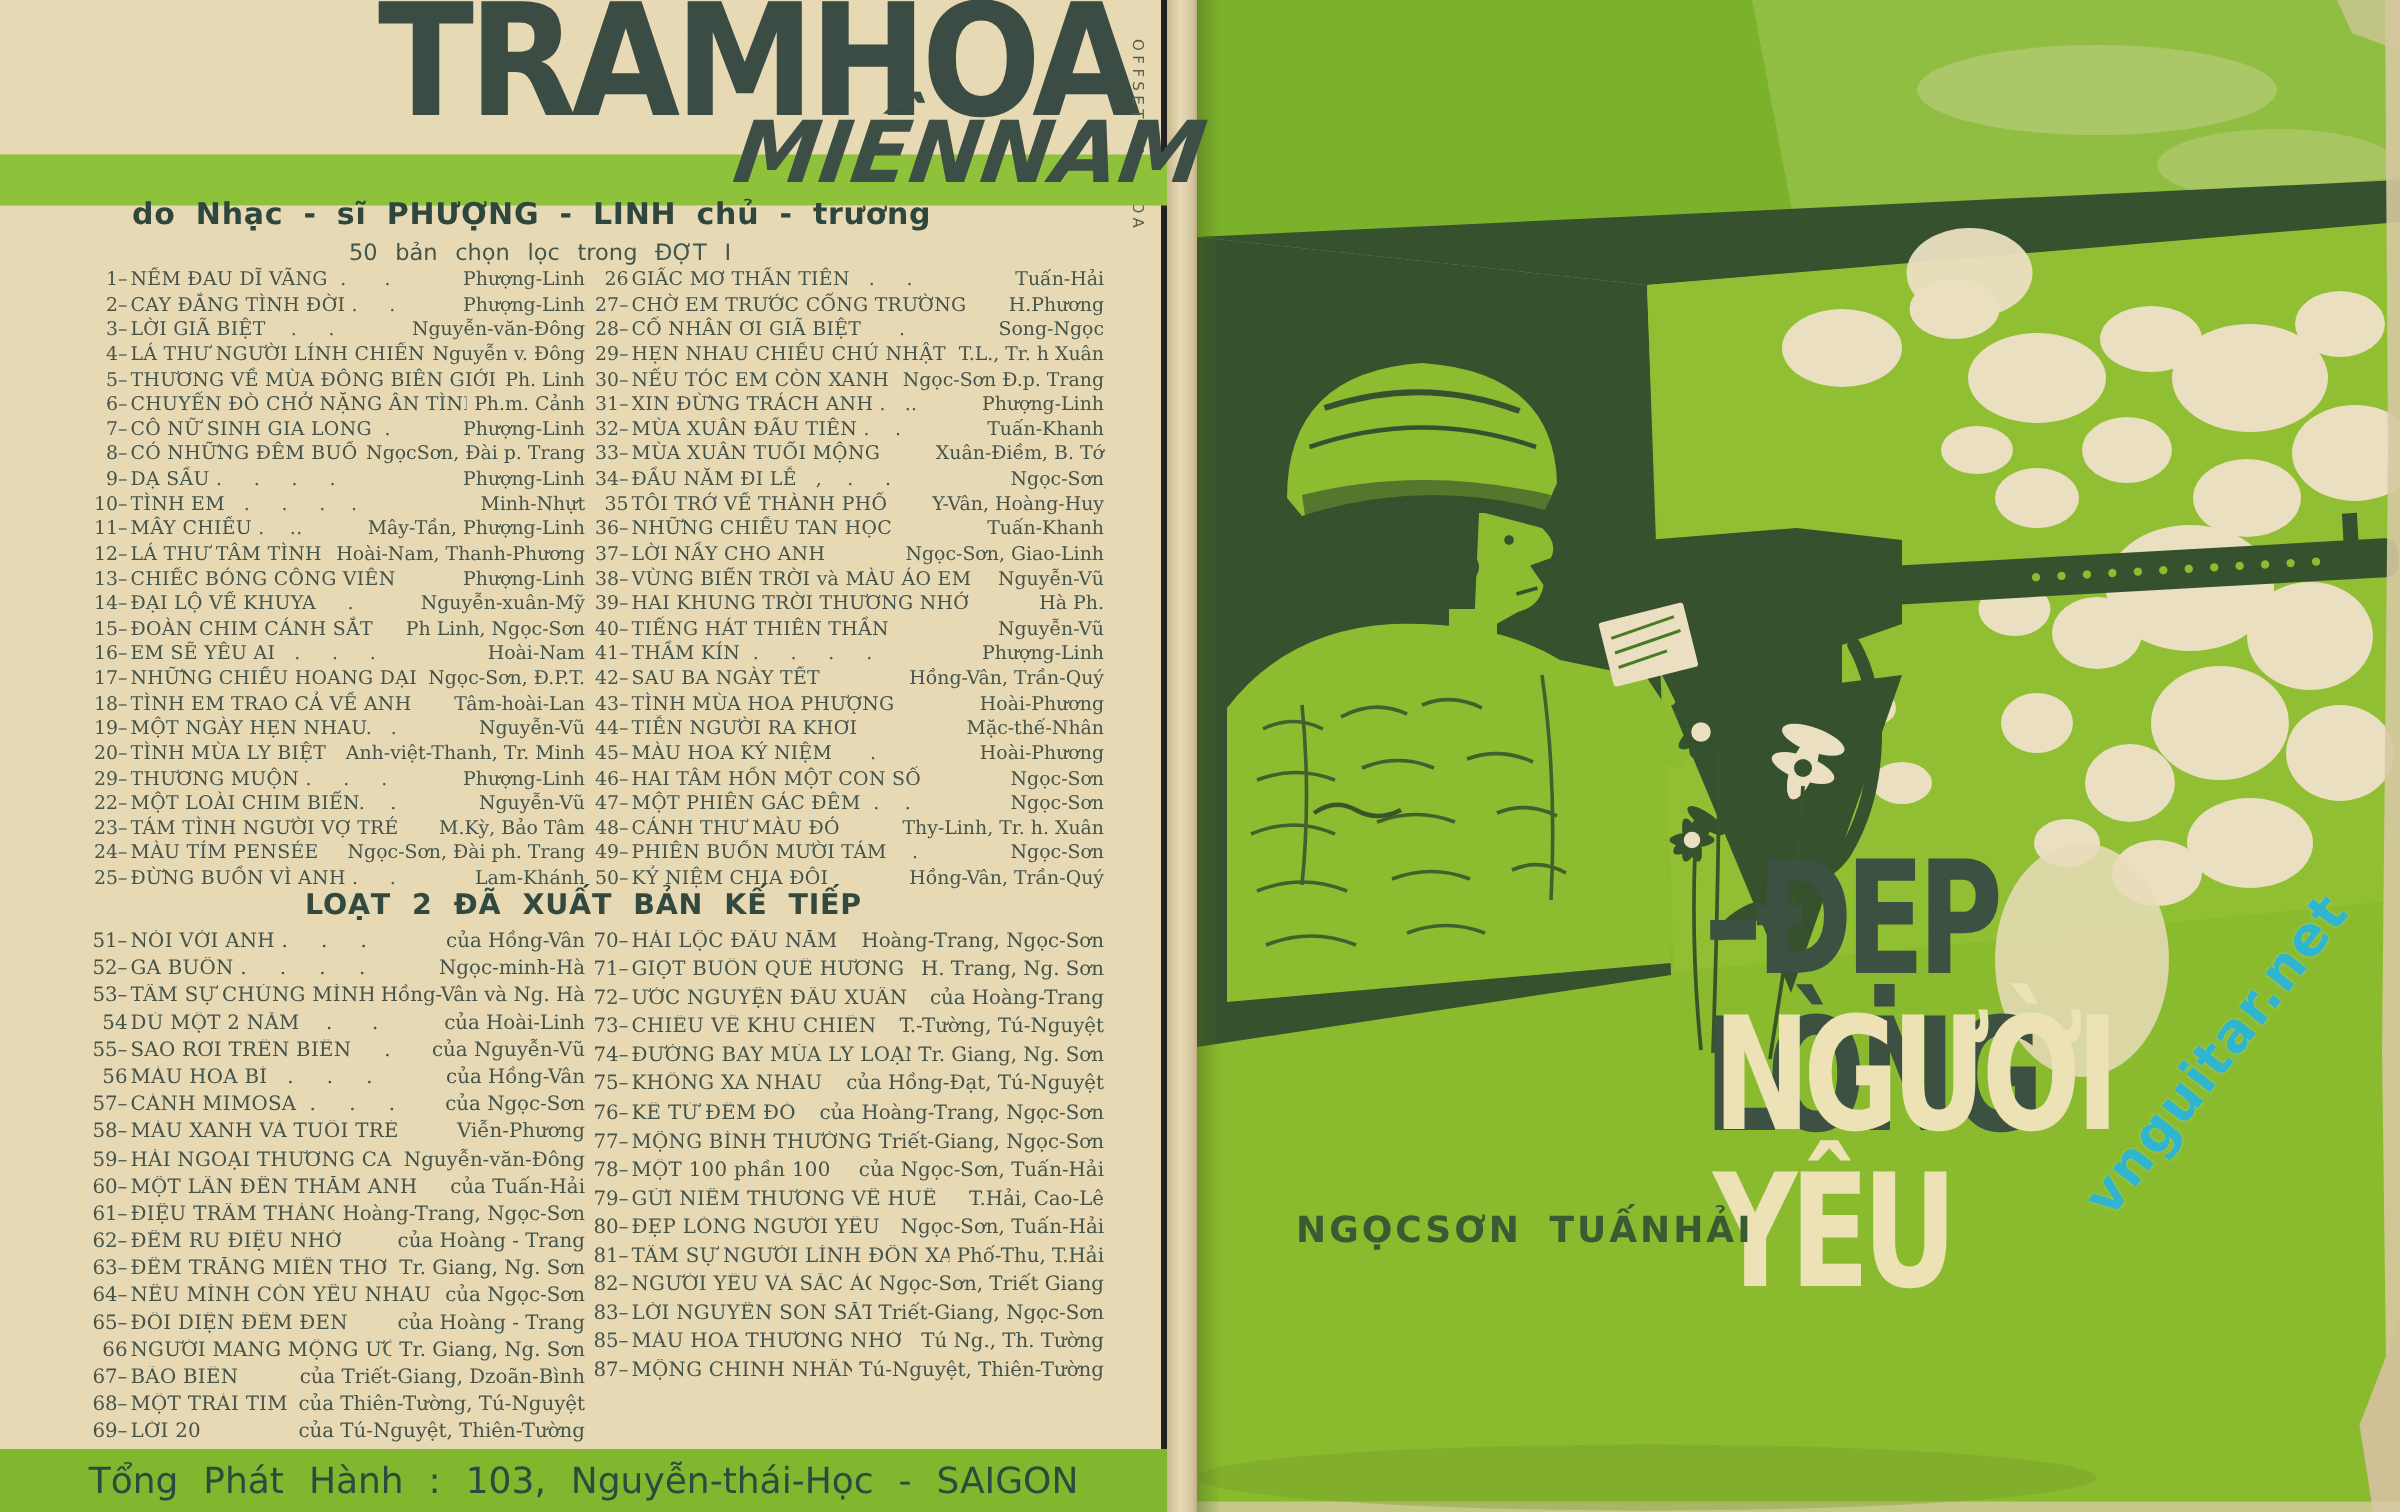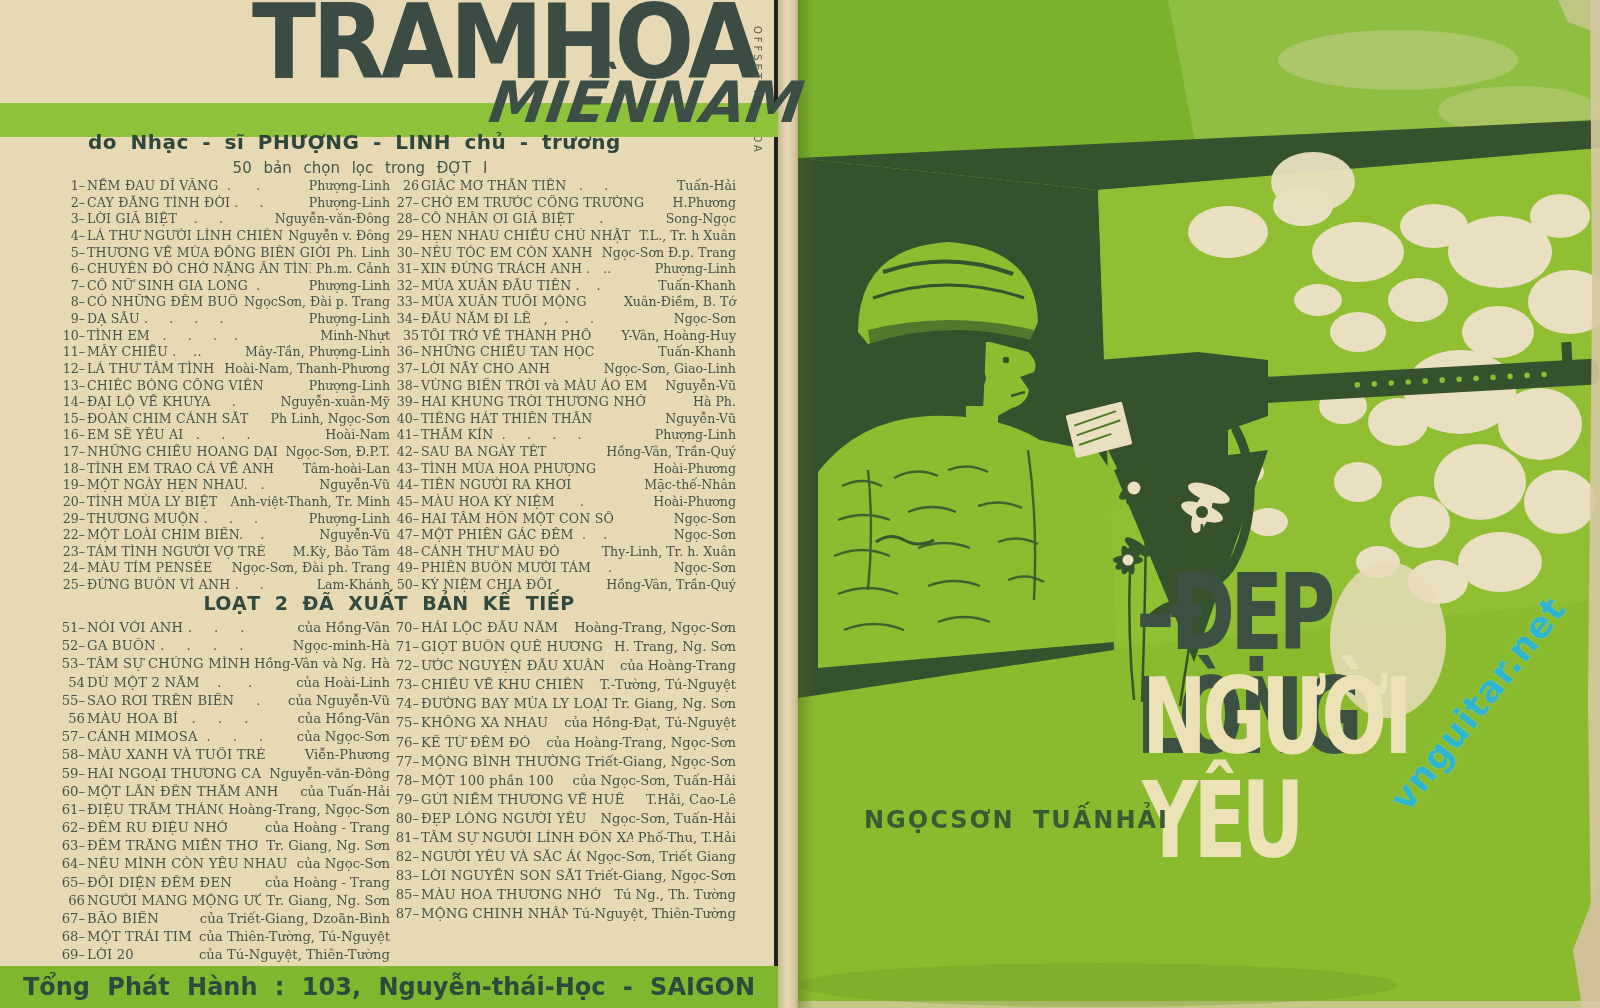--- a/index.html
+++ b/index.html
@@ -34,21 +34,21 @@
   .row{display:flex;align-items:baseline;font-family:"DejaVu Serif",serif;color:#45544a;}
   .b1 .row{height:16.64px;font-size:12.6px;}
   .b2a .row{height:18.2px;font-size:13.2px;}
   .b2b .row{height:19.1px;font-size:13.2px;}
   .num{flex:none;width:27px;text-align:right;white-space:pre;}
   .title{flex:1 1 auto;white-space:pre;overflow:hidden;margin-left:2px;letter-spacing:.2px;}
   .auth{flex:none;white-space:pre;margin-left:5px;}
   .heading2{position:absolute;left:0;top:592px;width:778px;text-align:center;font-size:19px;
     font-weight:bold;color:#32493f;word-spacing:7px;letter-spacing:.5px;}
   .footerBar{position:absolute;left:0;top:966px;width:778px;height:42px;background:#81b72e;}
-  .footerBar span{display:block;text-align:center;line-height:42px;font-size:24px;font-weight:bold;
+  .footerBar span{display:block;text-align:center;line-height:42px;font-size:24px;font-weight:normal;
     color:#2c4a3e;word-spacing:9px;}
   
   #spine{position:absolute;left:778px;top:0;width:20px;height:1008px;
     background:linear-gradient(90deg,#c9b98f,#e7dab6 45%,#d4c59d 85%,#bfae85);}
   
   #rightPage{position:absolute;left:798px;top:0;width:802px;height:788px;background:#8abb2e;}
   #rightPage svg{position:absolute;left:0;top:0;}
   .titleL1{position:absolute;left:338px;top:560px;font-size:97px;font-weight:900;color:#3c5142;
     letter-spacing:-6px;word-spacing:-14px;transform:scaleX(.80) scaleY(1.08);transform-origin:left top;
     line-height:1;z-index:4;}

